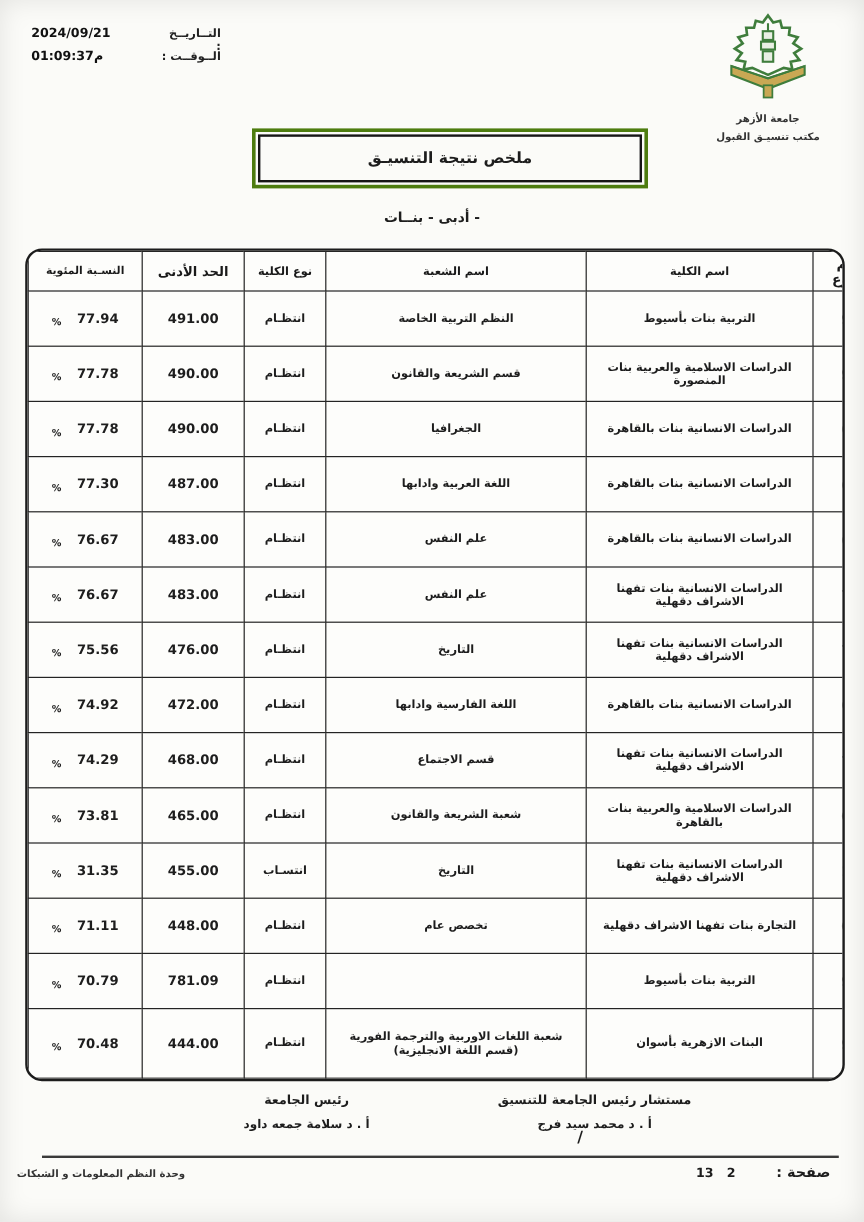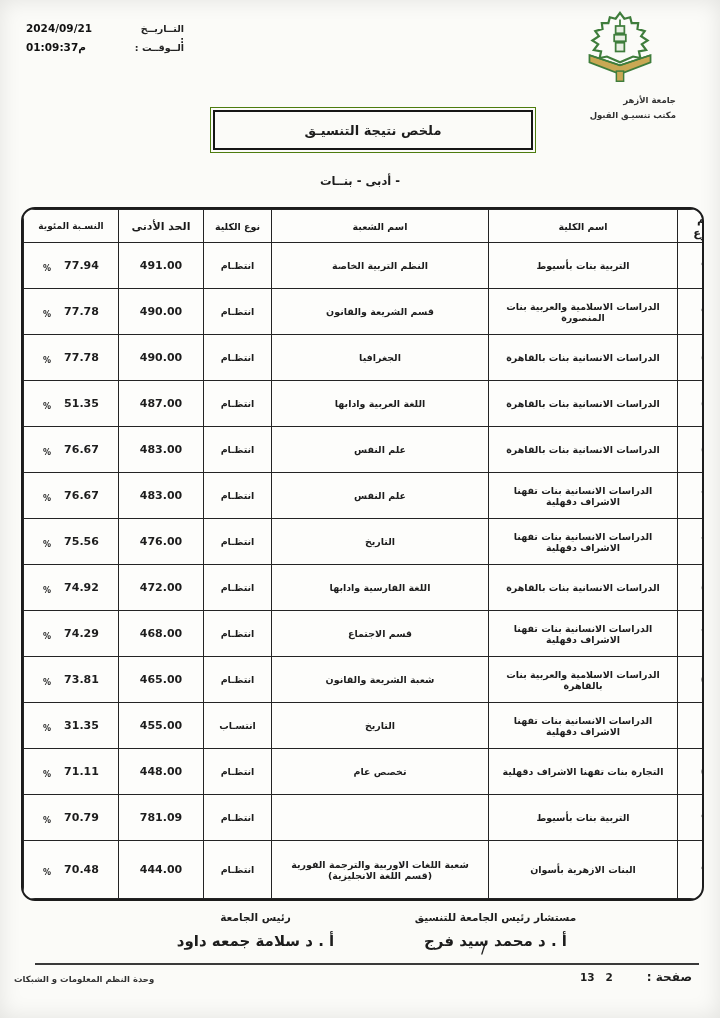--- a/index.html
+++ b/index.html
@@ -17,27 +17,27 @@
   }
   
   .datetime{
     position:absolute;top:22px;left:26px;width:158px;
     direction:rtl;font-weight:bold;
   }
   .dt-row{display:flex;justify-content:space-between;align-items:baseline;height:19px;}
   .dt-label{font-size:9.5px;color:#222;margin-left:48px;}
   .dt-value{font-size:10.5px;direction:ltr;unicode-bidi:isolate;color:#111;}
   
-  .brand{position:absolute;top:10px;left:564px;width:112px;direction:rtl;}
+  .brand{position:absolute;top:10px;left:584px;width:112px;text-align:center;direction:rtl;}
   .brand svg{display:block;margin:0 auto;}
   .brand-line{font-size:8.5px;font-weight:bold;color:#333;margin-top:5px;}
   
   .title-box{
     position:absolute;top:107px;left:210px;width:320px;height:40px;
-    border:1px solid #4d7c0f;padding:2px;
+    border:3px solid #4d7c0f;padding:2px;
   }
   .title-inner{
     width:100%;height:100%;border:2.5px solid #161616;
     display:flex;align-items:center;justify-content:center;
     box-sizing:border-box;
   }
   .title-text{font-size:13px;font-weight:bold;direction:rtl;}
   .subtitle{
     position:absolute;top:174px;left:0;width:720px;text-align:center;
     font-size:11.5px;font-weight:bold;direction:rtl;
@@ -65,21 +65,21 @@
   .c-min{width:72px;font-size:11px;font-weight:bold;direction:ltr;}
   .c-pct{width:82px;}
   .pct-wrap{display:flex;direction:ltr;align-items:center;justify-content:center;gap:13px;}
   .pct-sign{font-size:8px;font-weight:bold;margin-top:5px;}
   .pct-val{font-size:11px;font-weight:bold;}
   
   .sig{position:absolute;text-align:center;direction:rtl;font-weight:bold;}
   .sig-right{top:911px;left:378px;width:235px;}
   .sig-left{top:911px;left:148px;width:215px;}
   .sig-title{font-size:10.5px;}
-  .sig-name{font-size:15px;margin-top:9px;}
+  .sig-name{font-size:10px;margin-top:9px;}
   
   .slash-mark{position:absolute;top:941px;left:481px;font-size:13px;font-weight:bold;}
   .bottom-rule{position:absolute;top:963px;left:35px;width:664px;height:2px;background:#3a3a3a;}
   .footer-page{
     position:absolute;top:970px;right:28px;direction:rtl;
     display:flex;align-items:baseline;font-weight:bold;
   }
   .fp-label{font-size:12px;}
   .fp-current{font-size:10.5px;margin-right:34px;}
   .fp-total{font-size:10.5px;margin-right:11px;text-align:right;}
@@ -187,21 +187,21 @@
     </tr>
           <tr>
       <td class="c-code">617</td>
       <td class="c-college">الدراسات الانسانية بنات بالقاهرة</td>
       <td class="c-branch">اللغة العربية وادابها</td>
       <td class="c-type">انتظـام</td>
       <td class="c-min">487.00</td>
       <td class="c-pct">
         <span class="pct-wrap">
           <span class="pct-sign">%</span>
-          <span class="pct-val">51.35</span>
+          <span class="pct-val">77.30</span>
         </span>
       </td>
     </tr>
           <tr>
       <td class="c-code">614</td>
       <td class="c-college">الدراسات الانسانية بنات بالقاهرة</td>
       <td class="c-branch">علم النفس</td>
       <td class="c-type">انتظـام</td>
       <td class="c-min">483.00</td>
       <td class="c-pct">

